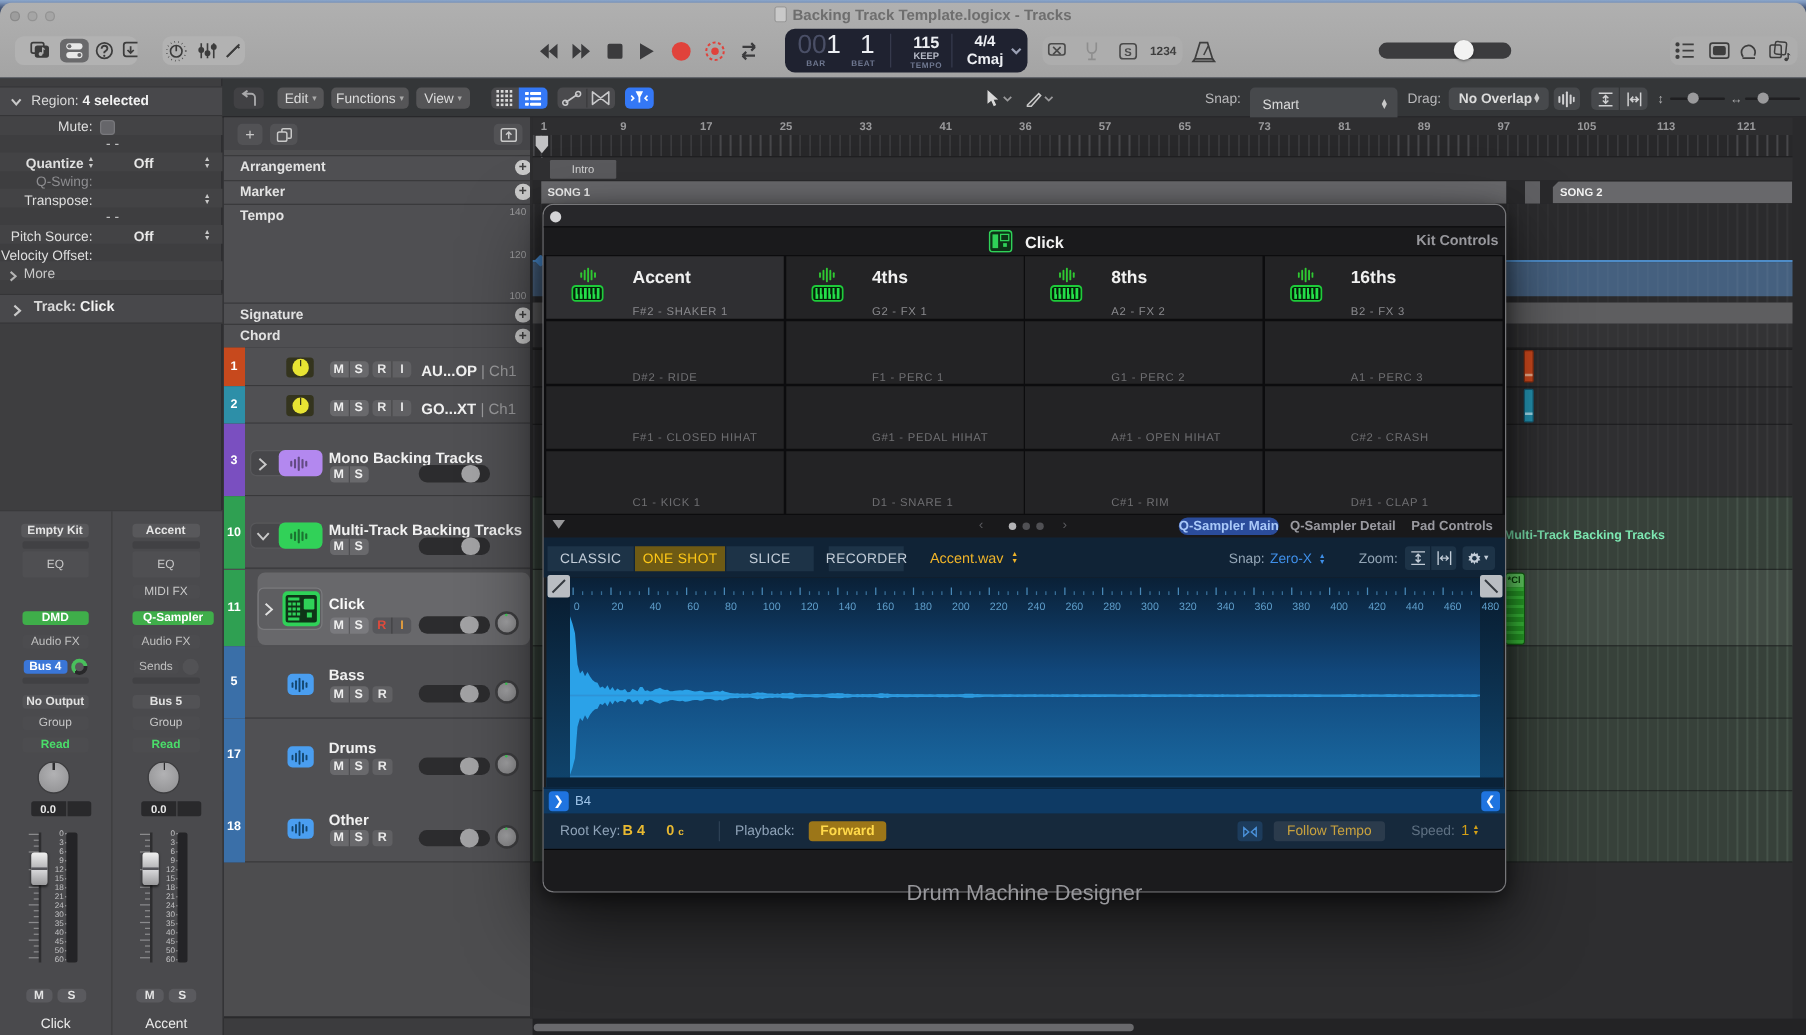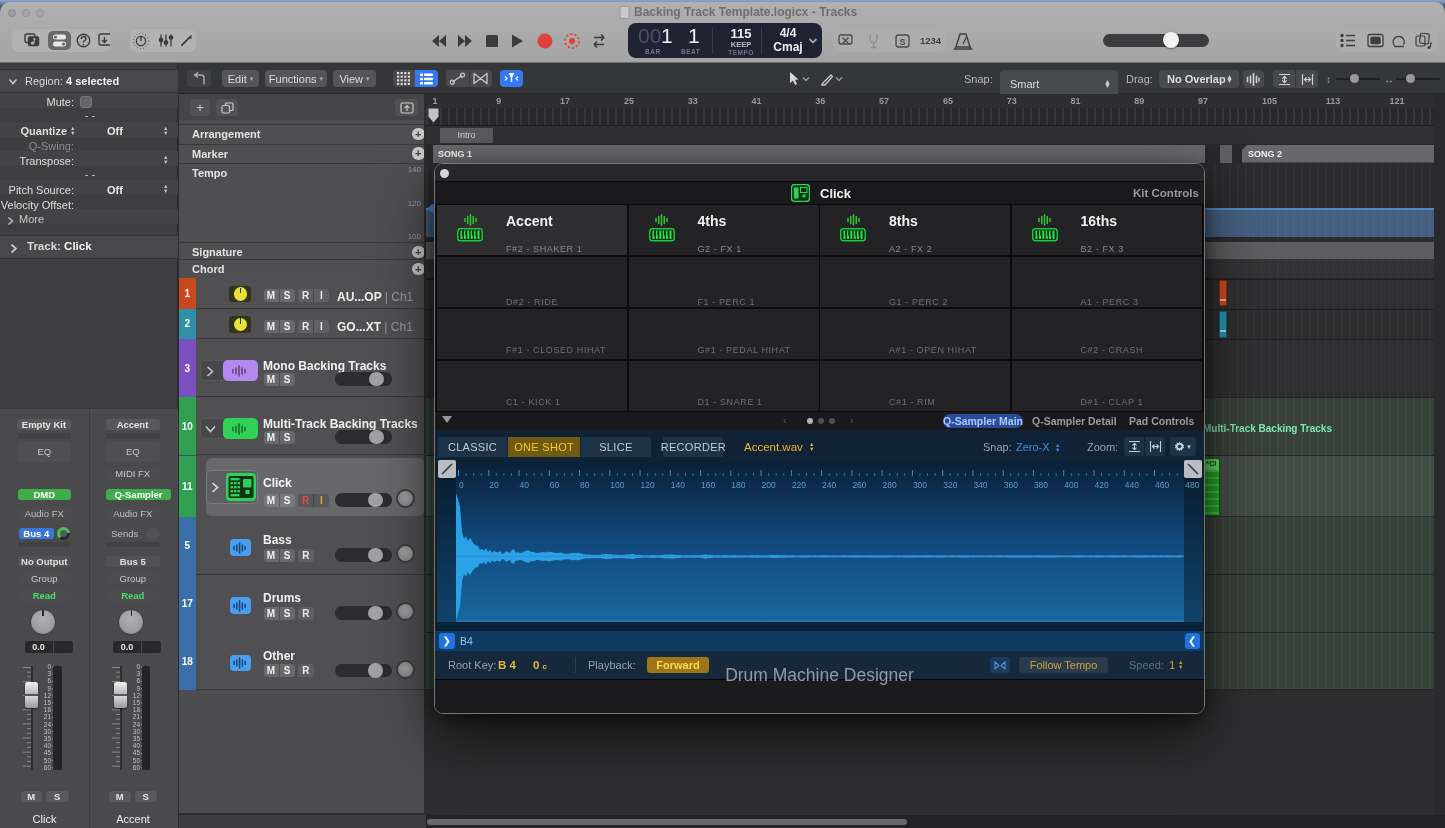--- a/index.html
+++ b/index.html
@@ -1123,15 +1123,15 @@
     <div class="abs" style="left:555px;top:493px;width:20px;height:16px;background:#1d3c5c;border-radius:3px;display:flex;align-items:center;justify-content:center;">
         <svg width="12" height="9" viewBox="0 0 12 9">
           <path d="M1 1 L5 4.5 L1 8 Z M11 1 L7 4.5 L11 8 Z" fill="none" stroke="#4a90d8" stroke-width="1.1"></path>
         </svg>
       </div>
     <div class="abs" style="left:584px;top:492.5px;width:89px;height:16.5px;background:#2b3b4c;border-radius:3px;color:#c9a23e;font-size:11px;display:flex;align-items:center;justify-content:center;">Follow Tempo</div>
     <div class="abs" style="left:694px;top:495px;font-size:11px;color:#5f7183;">Speed:</div>
     <div class="abs" style="left:734px;top:494.5px;font-size:11.5px;color:#d4a017;">1</div>
     <div class="updn" style="left:743px;top:496px;color:#d4a017;">▲<br>▼</div>
     <div class="abs" style="left:0;top:515px;width:769px;height:34px;background:#1b1b1d;border-top:1px solid #050507;border-radius:0 0 8px 8px;"></div>
-    <div class="abs" style="left:0;top:501px;width:769px;text-align:center;font-size:17.5px;color:#98989c;">Drum Machine Designer</div>
+    <div class="abs" style="left:0;top:540px;width:769px;text-align:center;font-size:17.5px;color:#98989c;">Drum Machine Designer</div>
   </div>
 </div>
 
 </body></html>

